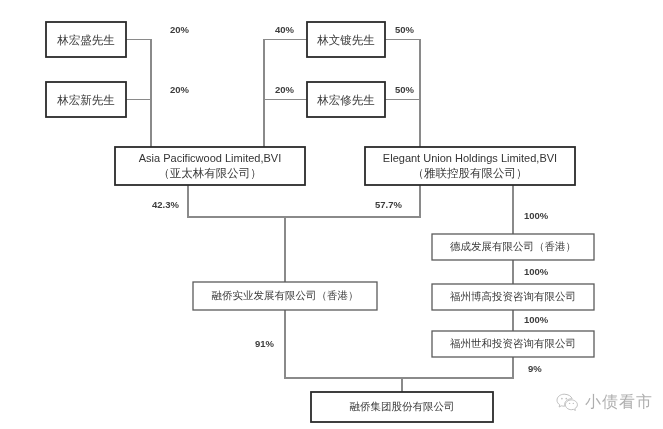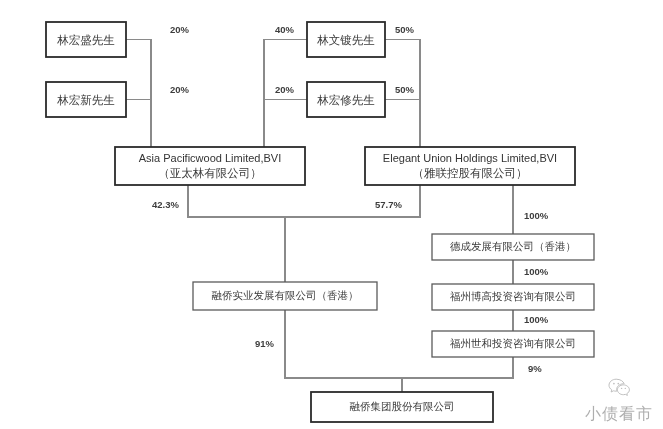--- a/index.html
+++ b/index.html
@@ -61,27 +61,26 @@
   .pct-label {
     font-family: "Liberation Sans", "DejaVu Sans", sans-serif;
     font-size: 9.5px;
     font-weight: bold;
     fill: #3d3d3d;
     dominant-baseline: middle;
   }
   .watermark {
     position: absolute;
     right: 10px;
-    bottom: 4px;
+    bottom: 16px;
     display: flex;
     align-items: center;
     gap: 7px;
     opacity: 0.55;
     user-select: none;
-    flex-direction: column;
   }
   .watermark-text {
     font-family: "DejaVu Sans", "Liberation Sans", sans-serif;
     font-size: 16px;
     color: #6d6d6d;
     letter-spacing: 1px;
   }
   .wechat-icon svg {
     display: block;
   }

